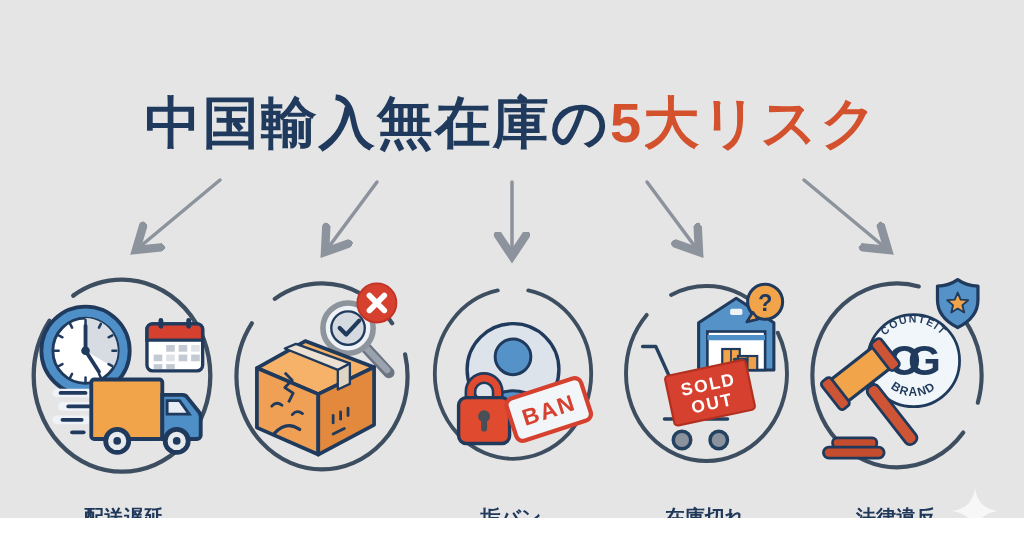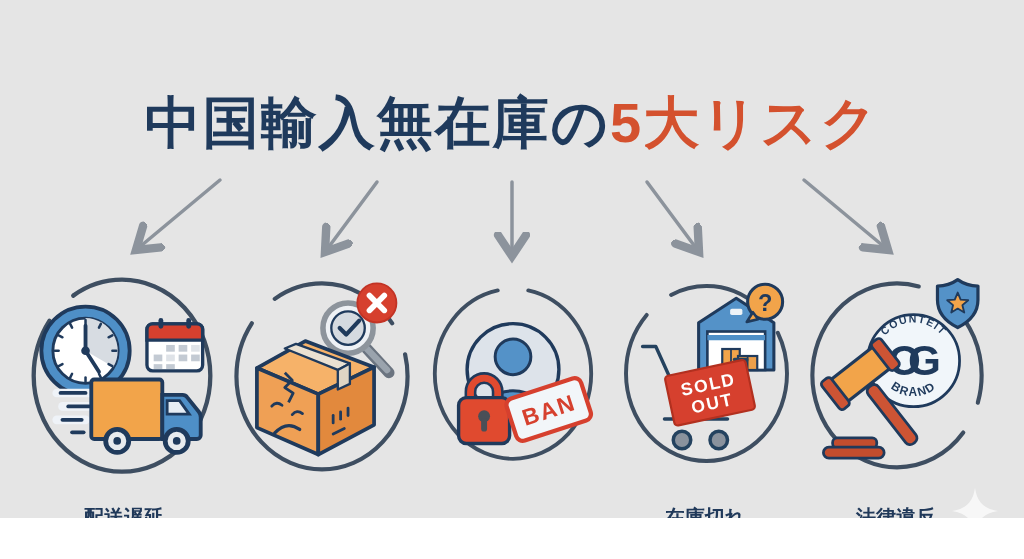--- a/index.html
+++ b/index.html
@@ -234,20 +234,21 @@
       <rect x="30" y="176" width="48" height="11" rx="5" fill="#c34d2e" stroke="#1f3a5c" stroke-width="3"></rect>
       <rect x="20" y="186" width="66" height="12" rx="6" fill="#c34d2e" stroke="#1f3a5c" stroke-width="3"></rect>
     </g>
     <g>
       <path d="M166,4 c7,5 15,7 22,7 v15 c0,15 -10,24 -22,30 c-12,-6 -22,-15 -22,-30 v-15 c7,0 15,-2 22,-7 z" fill="#5492c8" stroke="#1f3a5c" stroke-width="3.5" stroke-linejoin="round"></path>
       <polygon points="166,18 169.2,25.6 177.4,26.3 171.1,31.7 173.1,39.7 166,35.4 159,39.7 160.9,31.7 154.6,26.3 162.8,25.6" fill="#f2a44a" stroke="#1f3a5c" stroke-width="2" stroke-linejoin="round"></polygon>
     </g>
   </svg>
 
   <div class="risk-label" style="left:124px">配送遅延</div>
+  <div class="risk-label" style="left:511px">垢バン</div>
   <div class="risk-label" style="left:705px">在庫切れ</div>
   <div class="risk-label" style="left:896px">法律違反</div>
 
   <svg class="sparkle" width="46" height="46" viewBox="0 0 46 46">
     <path d="M23,0 C25,14 32,21 46,23 C32,25 25,32 23,46 C21,32 14,25 0,23 C14,21 21,14 23,0 Z" fill="#ffffff"></path>
   </svg>
 
 </div>
 
 </body></html>

